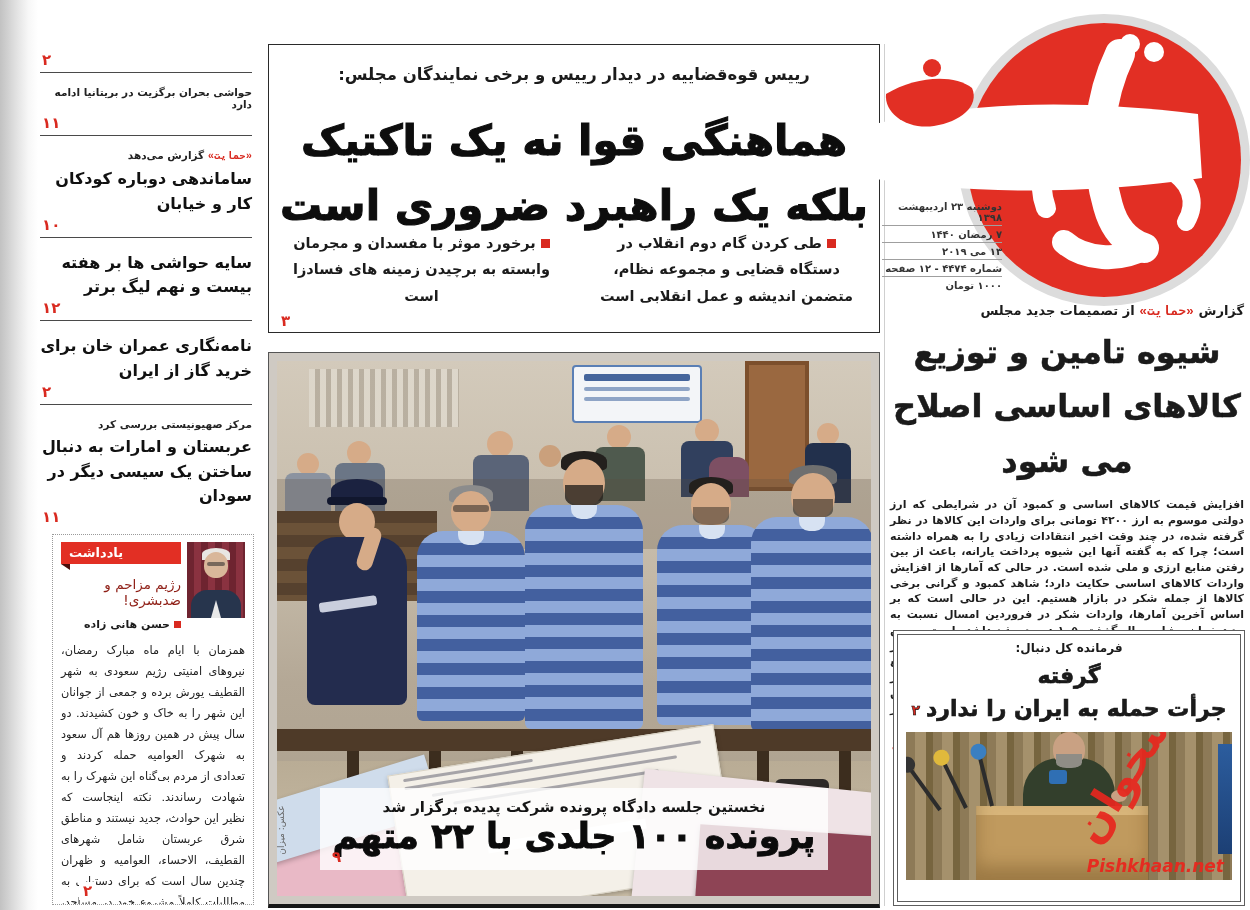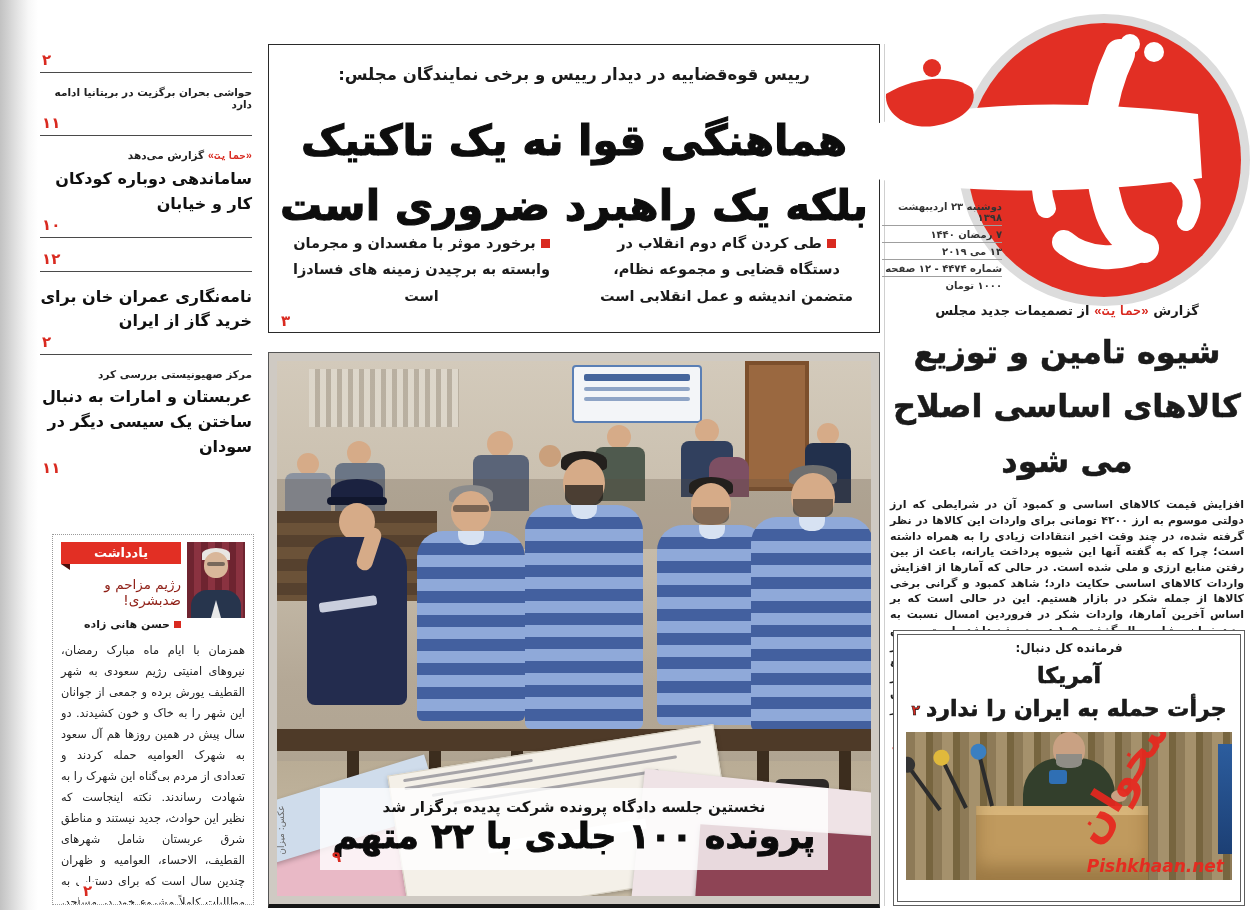--- a/index.html
+++ b/index.html
@@ -28,21 +28,21 @@
   .note-head { display:flex; gap:6px; }
   .note-photo { flex:0 0 58px; height:76px; position:relative; overflow:hidden;
     background:repeating-linear-gradient(90deg,#6e2430 0 7px,#8a3240 7px 14px); }
   .np-head { position:absolute; left:17px; top:10px; width:24px; height:26px; border-radius:50% 50% 45% 45%; background:#d9b79a; }
   .np-hair { position:absolute; left:15px; top:6px; width:28px; height:12px; border-radius:50% 50% 0 0; background:#e8e6e2; }
   .np-glass { position:absolute; left:20px; top:20px; width:18px; height:4px; background:rgba(40,40,40,.55); border-radius:2px; }
   .np-suit { position:absolute; left:4px; bottom:0; width:50px; height:28px; border-radius:16px 16px 0 0; background:#27354d; }
   .np-shirt { position:absolute; left:24px; bottom:0; width:10px; height:18px; background:#e8e8e8; clip-path:polygon(50% 0,0 100%,100% 100%); }
   .note-right { flex:1; display:flex; flex-direction:column; }
   .note-band { position:relative; background:#e22f24; color:#fff; font-weight:bold; font-size:13px;
-    text-align:center; padding:3px 8px 4px; }
+    text-align:left; padding:3px 8px 4px; }
   .note-band::after { content:""; position:absolute; left:0; bottom:-6px; border-right:9px solid #4a0e0a; border-bottom:6px solid transparent; }
   .note-title { font-size:13.5px; font-weight:normal; color:#8e1d14; margin-top:12px; }
   .note-author { font-size:11px; font-weight:bold; margin-top:10px; }
   .note-author .sq { width:7px; height:7px; margin-left:4px; }
   .note-body { margin-top:9px; font-size:11.3px; line-height:1.86; text-align:justify; color:#222; }
   .note-page { position:absolute; left:26px; bottom:4px; background:#fff; padding:0 4px; }
 
   
   #lead-box { position:absolute; left:268px; top:44px; width:612px; height:289px;
     border:1px solid #2a2a2a; text-align:center; }
@@ -96,21 +96,21 @@
 
   .col-rule { position:absolute; left:884px; top:44px; width:1px; height:862px; background:#cfcfcf; }
 
   
   #logo { position:absolute; left:868px; top:10px; width:382px; height:300px; pointer-events:none; }
   #dates { position:absolute; left:882px; top:198px; width:120px; font-size:10px; font-weight:bold; color:#333; z-index:5; }
   #dates .drow { padding:2.5px 0; border-bottom:1px solid #9f9f9f; }
   #dates .drow:last-child { border-bottom:none; }
 
   #report { position:absolute; left:890px; top:303px; width:354px; text-align:center; }
-  .rep-kicker { font-size:13px; font-weight:bold; }
+  .rep-kicker { font-size:13px; font-weight:bold;text-align:right; }
   .rep-title { margin-top:6px; font-size:32px; font-weight:900; line-height:1.7; -webkit-text-stroke:0.5px #111; }
   .rep-body { margin-top:9px; font-size:11px; line-height:1.43; text-align:justify; font-weight:bold; color:#1e1e1e; }
   .rep-foot { margin-top:10px; display:flex; direction:ltr; align-items:center; gap:10px; padding-left:2px; }
   .rep-foot .rule { flex:0 0 250px; height:1px; background:#222; }
 
   #irgc { position:absolute; left:893px; top:630px; width:352px; height:276px; border:1px solid #5e5e5e; padding:3px; background:#fff; }
   .irgc-in { width:100%; height:100%; border:1px solid #5e5e5e; text-align:center; padding:6px 8px; position:relative; }
   .irgc-kicker { font-size:12px; font-weight:bold; }
   .irgc-title { font-size:22px; font-weight:900; line-height:1.5; margin-top:4px; -webkit-text-stroke:0.6px #111; }
   .irgc-page { font-size:14px; vertical-align:middle; margin-right:6px; }
@@ -147,20 +147,21 @@
       <div class="sb-page pgnum">۱۱</div>
     </div>
 
     <div class="sb-item">
       <div class="sb-kicker"><span class="red">«حمایت»</span><span> گزارش می‌دهد</span></div>
       <div class="sb-title">ساماندهی دوباره کودکان کار و خیابان</div>
       <div class="sb-page pgnum">۱۰</div>
     </div>
 
     <div class="sb-item">
+      <div class="sb-title">سایه حواشی ها بر هفته بیست و نهم لیگ برتر</div>
       <div class="sb-page pgnum">۱۲</div>
     </div>
 
     <div class="sb-item">
       <div class="sb-title">نامه‌نگاری عمران خان برای خرید گاز از ایران</div>
       <div class="sb-page pgnum">۲</div>
     </div>
 
     <div class="sb-item">
       <div class="sb-kicker">مرکز صهیونیستی بررسی کرد</div>
@@ -333,21 +334,21 @@
     <div class="rep-foot">
       <span class="pgnum">۴</span>
       <span class="rule"></span>
     </div>
   </div>
 
   <div id="irgc">
     <div class="irgc-in">
       <div class="irgc-kicker">فرمانده کل دنبال:</div>
       <div class="irgc-title">
-        <div>آمریکا</div>
+        <div>گرفته</div>
         <div><span>جرأت حمله به ایران را ندارد</span><span class="pgnum irgc-page">۲</span></div>
       </div>
       <div id="irgc-photo">
         <div class="abs flag"></div>
         <div class="abs cmd-torso"></div>
         <div class="abs cmd-head"></div>
         <div class="abs cmd-beard"></div>
         <div class="abs cmd-hand"></div>
         <div class="abs podium"></div>
         <div class="mic" style="left:58px;bottom:72px;transform:rotate(-26deg)">

